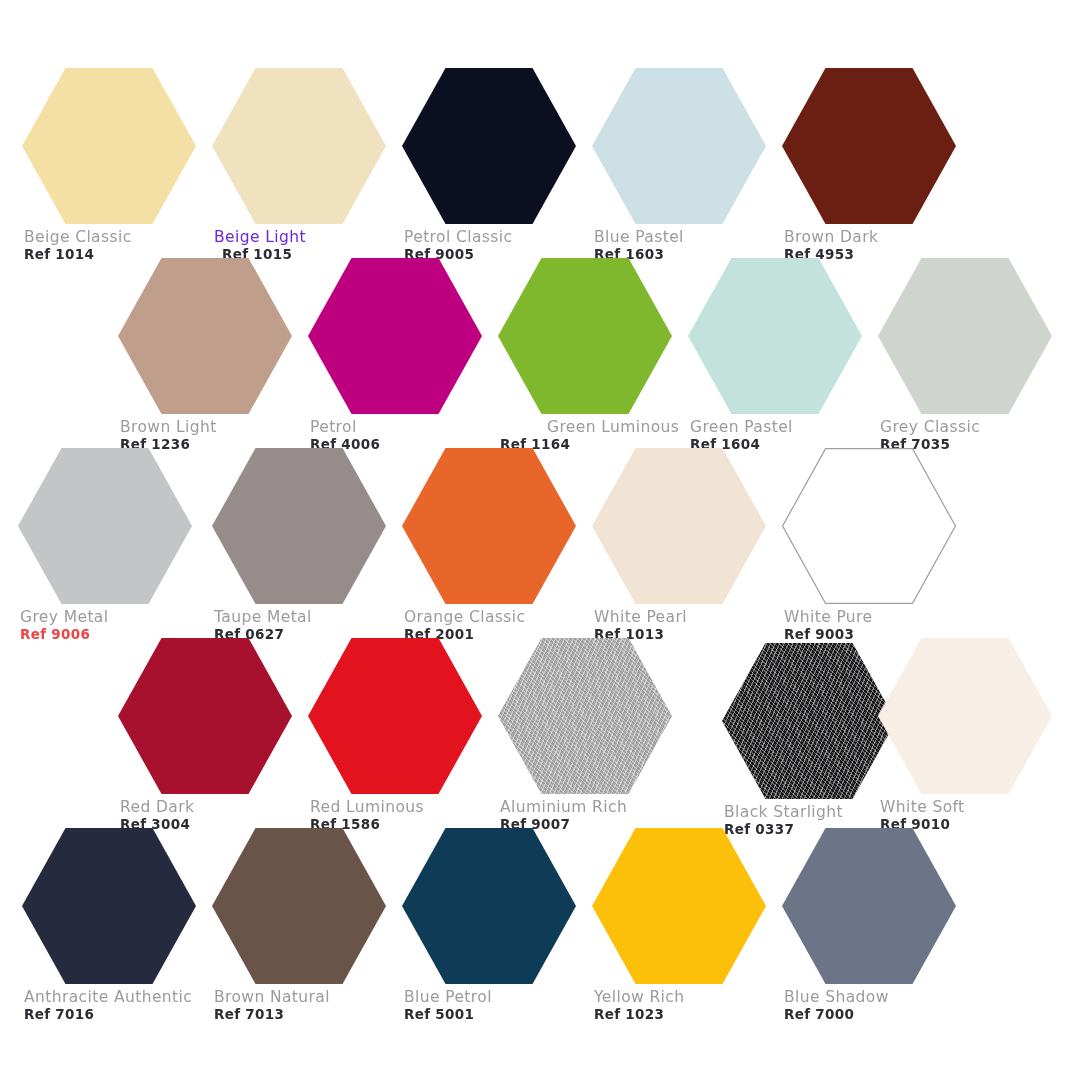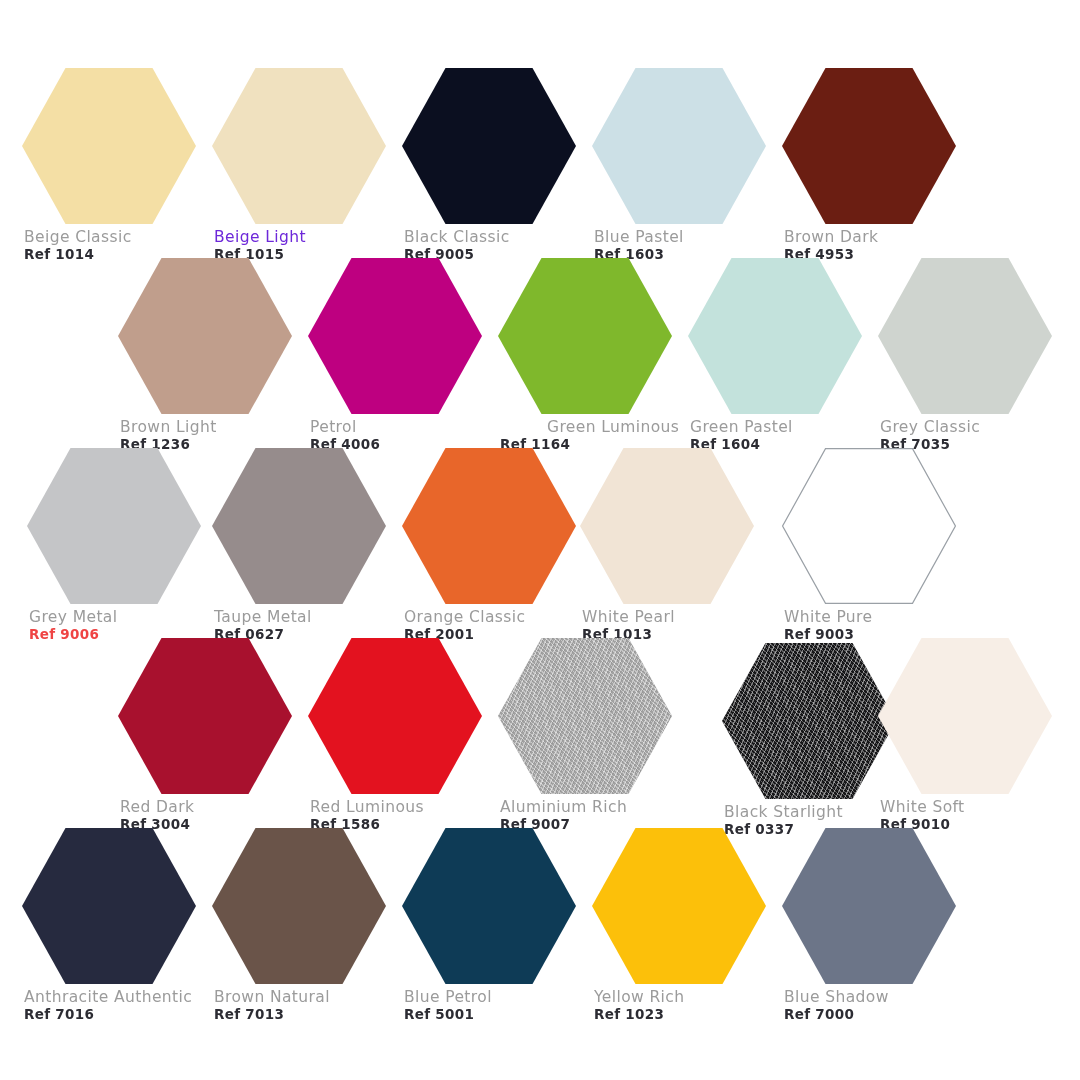--- a/index.html
+++ b/index.html
@@ -89,28 +89,28 @@
       <div class="labels">
         <div class="name" style="color: rgb(155, 155, 155);">Beige Classic</div>
         <div class="ref" style="color: rgb(44, 44, 51);">Ref 1014</div>
       </div>
     </div>
     <div class="swatch" style="left: 212px; top: 68px;">
       <div class="hex" style="background: rgb(240, 225, 191);"></div>
       <div class="sheen"></div>
       <div class="labels">
         <div class="name" style="color: #6d28d9;">Beige Light</div>
-        <div class="ref" style="color: rgb(44, 44, 51);">Ref 1015</div>
+        <div class="ref" style="color: rgb(44, 44, 51); margin-left: 8px;">Ref 1015</div>
       </div>
     </div>
     <div class="swatch" style="left: 402px; top: 68px;">
       <div class="hex" style="background: rgb(11, 15, 32);"></div>
       <div class="sheen"></div>
       <div class="labels">
-        <div class="name" style="color: rgb(155, 155, 155);">Black Classic</div>
+        <div class="name" style="color: rgb(155, 155, 155);">Petrol Classic</div>
         <div class="ref" style="color: rgb(44, 44, 51);">Ref 9005</div>
       </div>
     </div>
     <div class="swatch" style="left: 592px; top: 68px;">
       <div class="hex" style="background: rgb(204, 224, 230);"></div>
       <div class="sheen"></div>
       <div class="labels">
         <div class="name" style="color: rgb(155, 155, 155);">Blue Pastel</div>
         <div class="ref" style="color: rgb(44, 44, 51);">Ref 1603</div>
       </div>
@@ -156,21 +156,21 @@
       </div>
     </div>
     <div class="swatch" style="left: 878px; top: 258px;">
       <div class="hex" style="background: rgb(207, 212, 207);"></div>
       <div class="sheen"></div>
       <div class="labels">
         <div class="name" style="color: rgb(155, 155, 155);">Grey Classic</div>
         <div class="ref" style="color: rgb(44, 44, 51);">Ref 7035</div>
       </div>
     </div>
-    <div class="swatch" style="left: 27px; top: 448px;">
+    <div class="swatch" style="left: 18px; top: 448px;">
       <div class="hex" style="background: rgb(196, 197, 199);"></div>
       <div class="sheen"></div>
       <div class="labels">
         <div class="name" style="color: rgb(155, 155, 155);">Grey Metal</div>
         <div class="ref" style="color: #ef4444;">Ref 9006</div>
       </div>
     </div>
     <div class="swatch" style="left: 212px; top: 448px;">
       <div class="hex" style="background: rgb(150, 140, 140);"></div>
       <div class="sheen"></div>
@@ -180,21 +180,21 @@
       </div>
     </div>
     <div class="swatch" style="left: 402px; top: 448px;">
       <div class="hex" style="background: rgb(232, 102, 42);"></div>
       <div class="sheen"></div>
       <div class="labels">
         <div class="name" style="color: rgb(155, 155, 155);">Orange Classic</div>
         <div class="ref" style="color: rgb(44, 44, 51);">Ref 2001</div>
       </div>
     </div>
-    <div class="swatch" style="left: 580px; top: 448px;">
+    <div class="swatch" style="left: 592px; top: 448px;">
       <div class="hex" style="background: rgb(241, 228, 213);"></div>
       <div class="sheen"></div>
       <div class="labels">
         <div class="name" style="color: rgb(155, 155, 155);">White Pearl</div>
         <div class="ref" style="color: rgb(44, 44, 51);">Ref 1013</div>
       </div>
     </div>
     <div class="swatch" style="left: 782px; top: 448px;">
       <div class="hex outline-only" style="background: rgb(255, 255, 255);"></div>
       <div class="sheen"></div>

